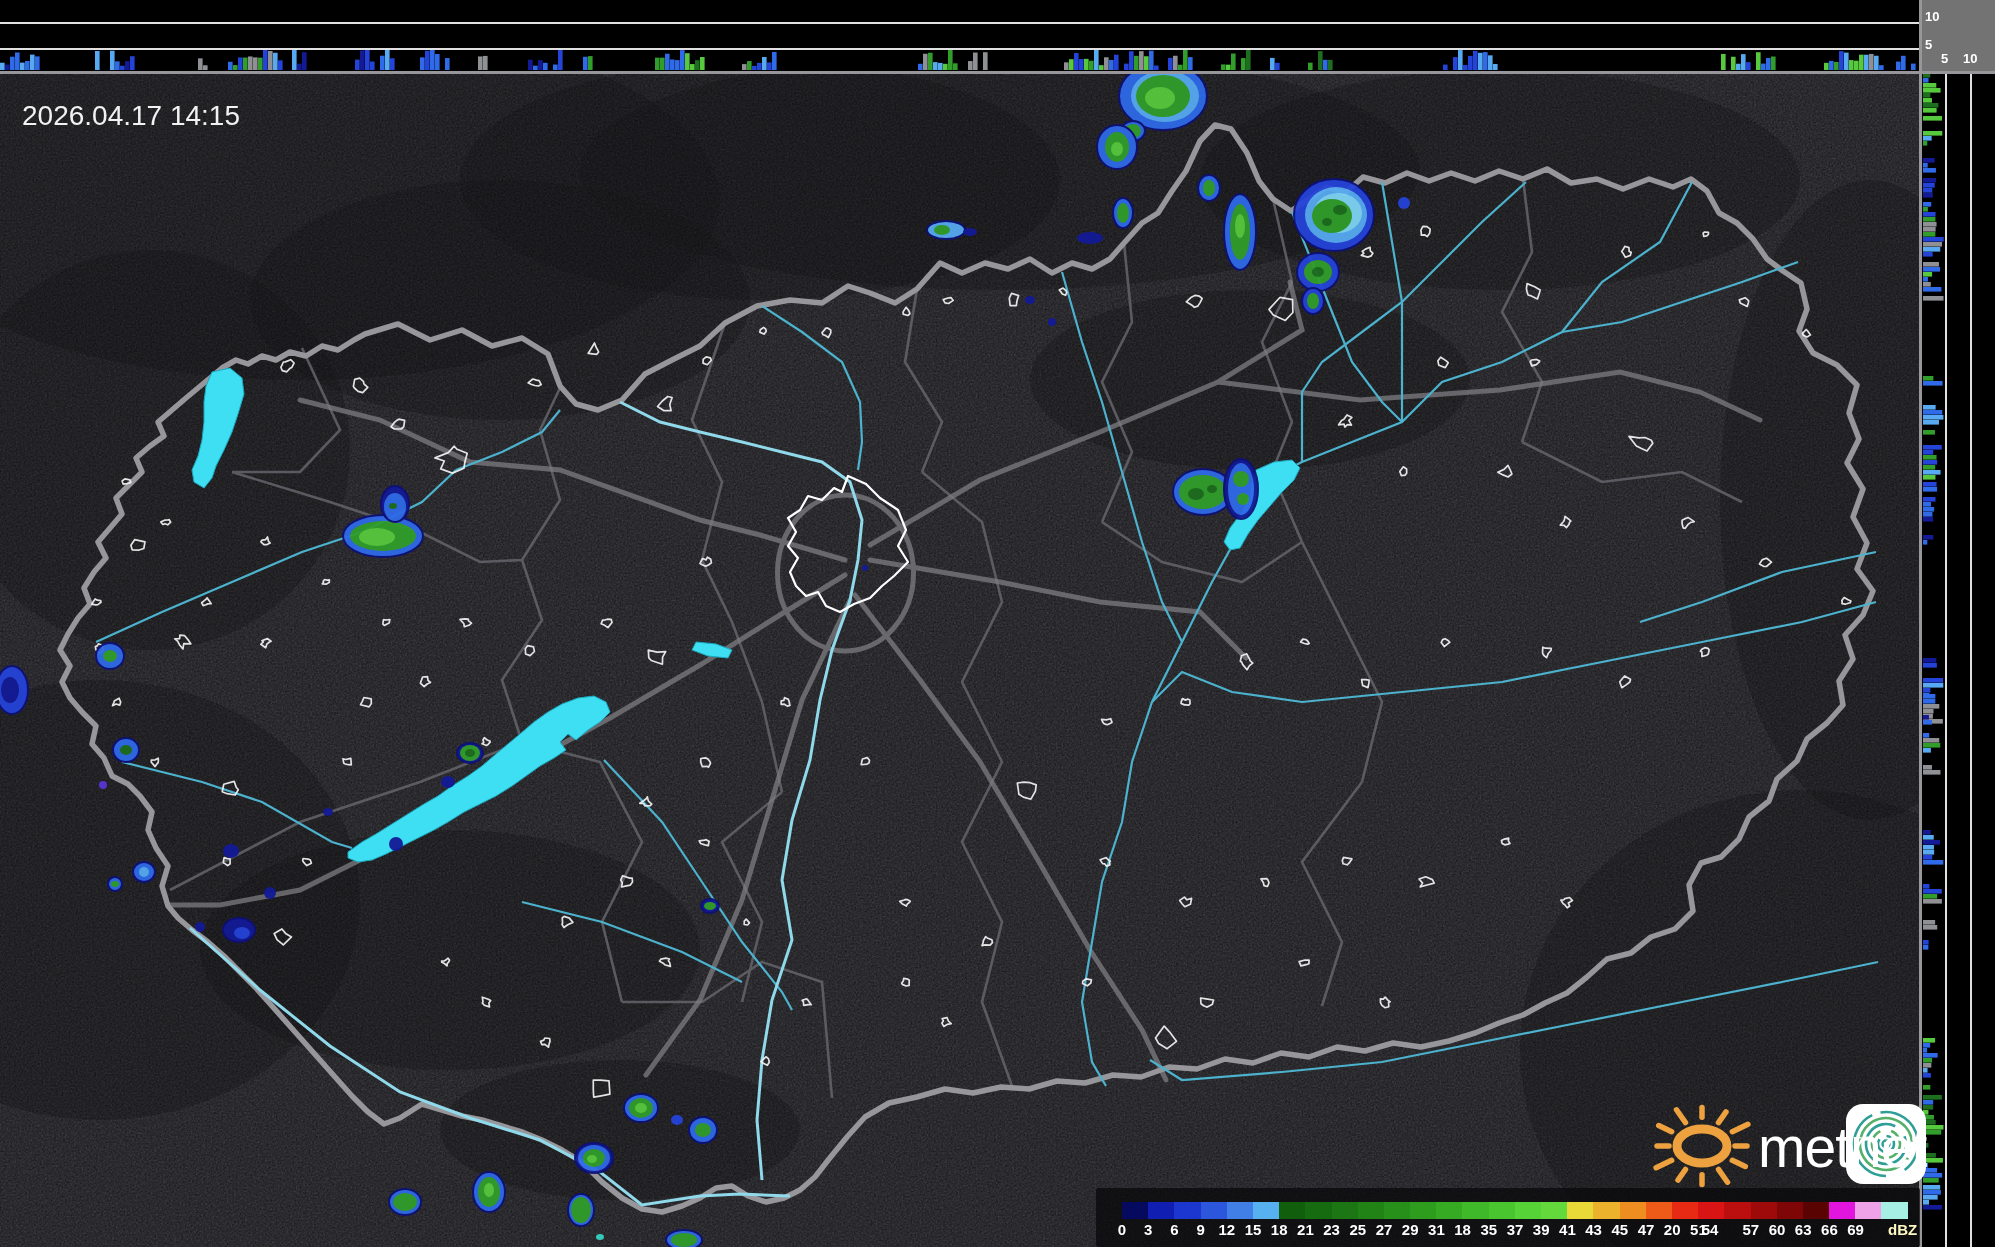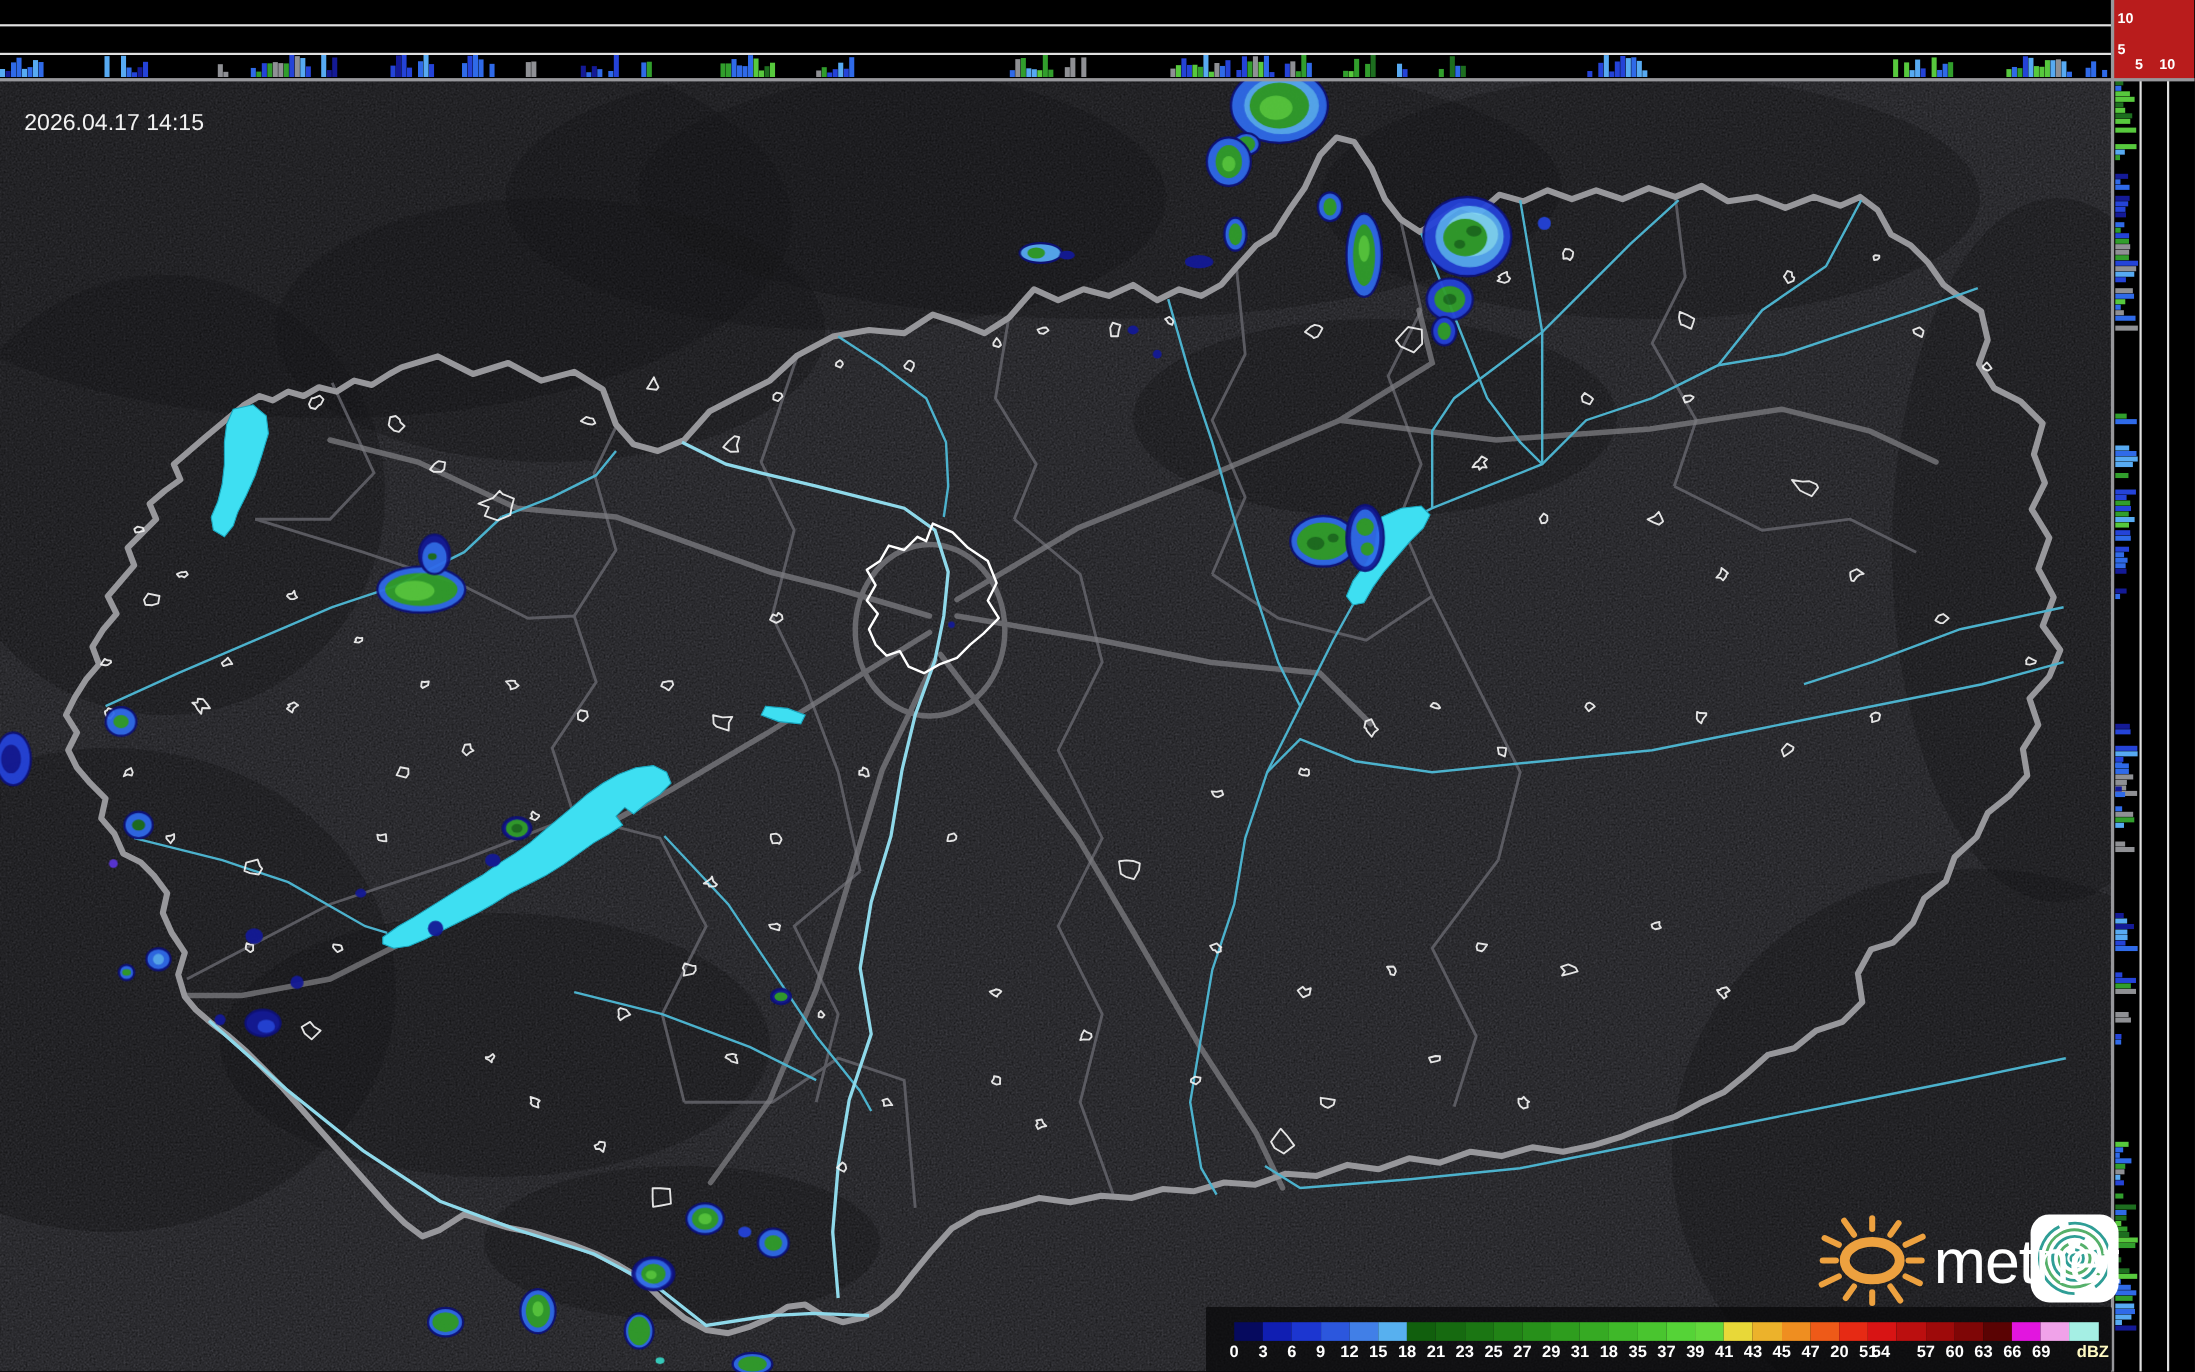--- a/index.html
+++ b/index.html
@@ -1,29 +1,29 @@
 <!DOCTYPE html>
 <html><head>
 <meta charset="utf-8">
 <style>
   html,body{margin:0;padding:0;background:#000;}
   #stage{position:relative;width:1995px;height:1247px;overflow:hidden;background:#000;
          font-family:"Liberation Sans",sans-serif;}
   #topstrip{position:absolute;left:0;top:0;width:1921px;height:73px;background:#000;}
   #rightstrip{position:absolute;left:1921px;top:73px;width:74px;height:1174px;background:#000;}
-  #corner{position:absolute;left:1921px;top:0;width:74px;height:73px;background:#b91c1c;}
+  #corner{position:absolute;left:1921px;top:0;width:74px;height:73px;background:#737373;}
   .hdiv{position:absolute;left:0;top:71px;width:1995px;height:3px;background:#97979b;z-index:6;}
   .vdiv{position:absolute;left:1919px;top:0;width:3px;height:1247px;background:#97979b;z-index:6;}
   .gridh{position:absolute;left:0;height:2px;width:1921px;background:#ececec;opacity:.95;}
   .gridv{position:absolute;top:0;width:2px;height:1174px;background:#ececec;opacity:.95;}
   .axlab{position:absolute;color:#fff;font-size:13px;font-weight:bold;line-height:1;}
   #map{position:absolute;left:0;top:73px;width:1921px;height:1174px;}
   #titlebox{position:absolute;left:22px;top:90px;color:#f2f2f2;z-index:5;}
   #titlebox .t{font-size:42px;letter-spacing:.5px;}
-  #titlebox .d{font-size:21px;margin-top:10px;}
+  #titlebox .d{font-size:28px;margin-top:10px;}
   #legend{position:absolute;left:1096px;top:1188px;width:824px;height:59px;
           background:rgba(8,8,10,.74);z-index:7;border-radius:2px;}
   #lbar{position:absolute;left:26px;top:14px;height:17px;display:flex;}
   #lbar .cell{width:26.2px;height:17px;}
   .ltick{position:absolute;top:33px;transform:translateX(-50%);color:#fff;
          font-size:15px;font-weight:bold;}
   .lunit{position:absolute;top:33px;color:#fef9c3;font-size:15px;font-weight:bold;}
   #brand{position:absolute;left:1640px;top:1096px;width:300px;height:95px;z-index:7;}
   #brandtext{position:absolute;left:118px;top:18px;color:#fff;font-size:57px;
              font-weight:500;letter-spacing:-1px;}

